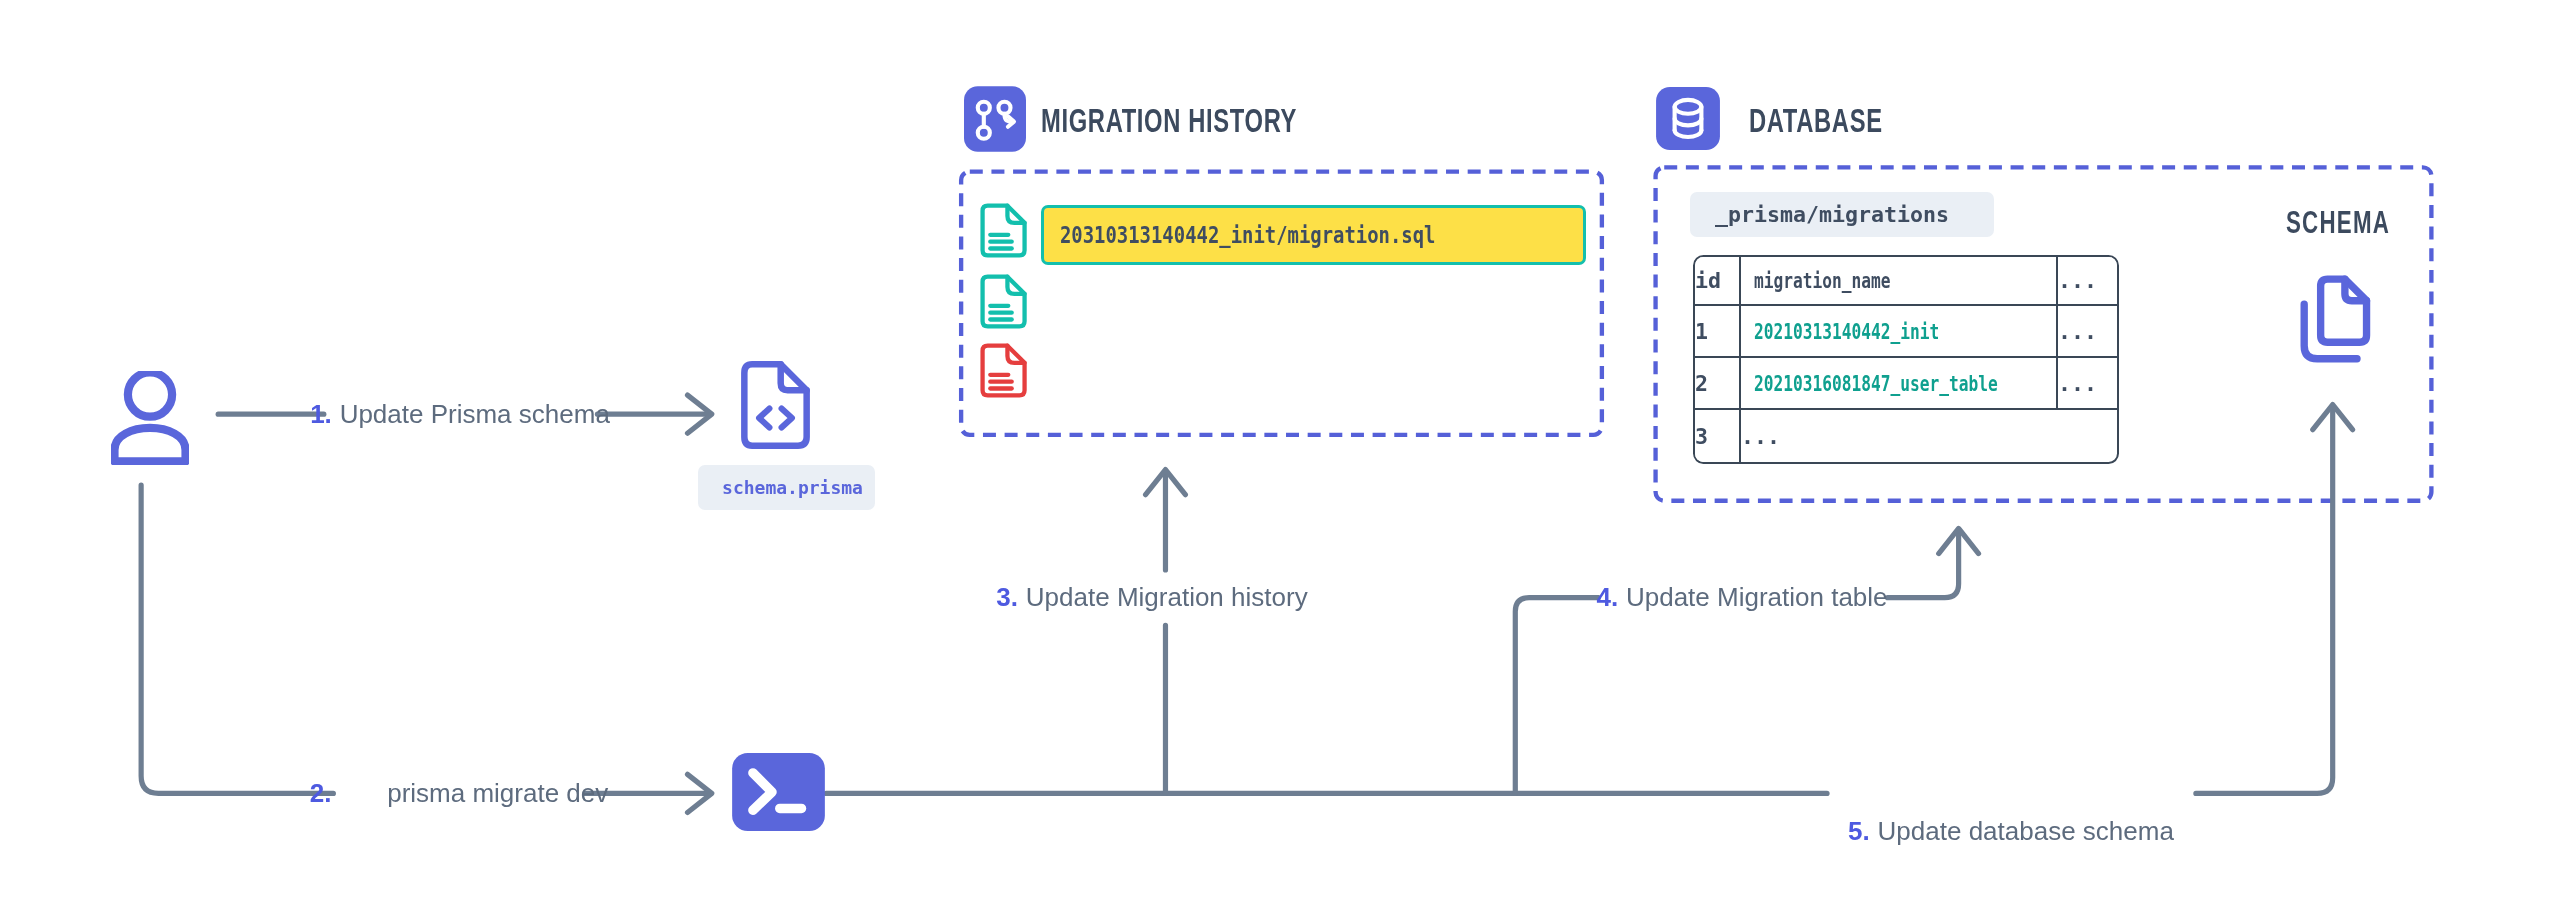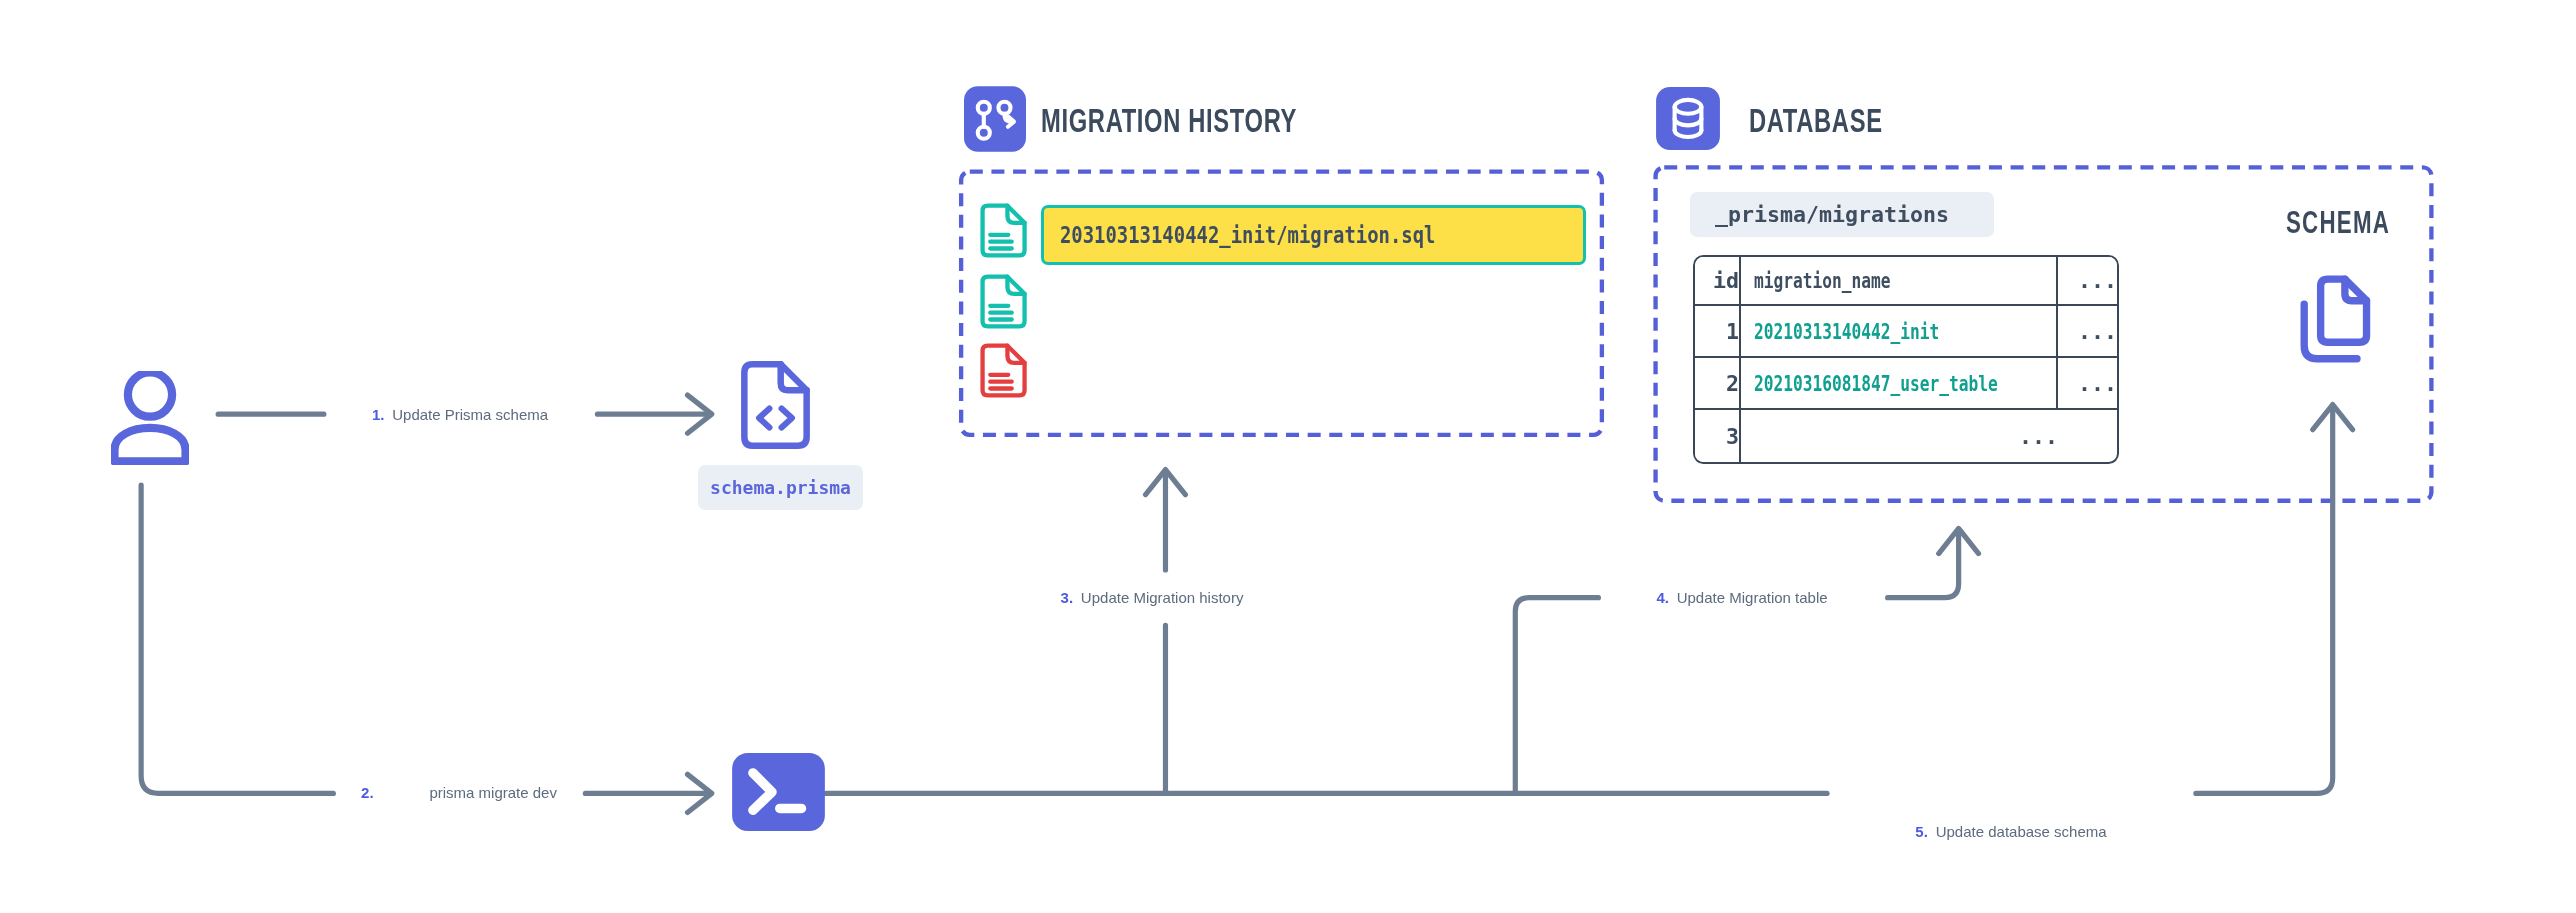--- a/index.html
+++ b/index.html
@@ -6,40 +6,40 @@
   .canvas{position:relative;width:2576px;height:914px;background:var(--bg,#fff);overflow:hidden;
           font-family:"Liberation Sans",sans-serif;}
   .abs{position:absolute;}
   svg.connectors{position:absolute;left:0;top:0;z-index:1;}
   .line{fill:none;stroke:var(--line);stroke-width:6;stroke-linecap:round;stroke-linejoin:round;}
   .dashedbox{fill:none;stroke:var(--dashed);stroke-width:5;stroke-dasharray:15 10;stroke-linecap:butt;}
   .iconbg{fill:var(--indigo);}
   .wglyph{fill:none;stroke:#fff;stroke-linecap:round;stroke-linejoin:round;}
   .outline{fill:none;stroke:currentColor;stroke-linecap:round;stroke-linejoin:round;}
   .step-label{position:absolute;z-index:3;transform:translate(-50%,-50%);white-space:nowrap;
-              font-size:15px;color:var(--label);}
+              font-size:26px;color:var(--label);}
   .step-label .num{font-weight:bold;color:var(--accent_number);margin-right:7.8px;}
   .sec-title{position:absolute;z-index:3;white-space:nowrap;font-size:33px;font-weight:bold;
              color:var(--title);transform:scaleX(0.72);transform-origin:left center;letter-spacing:0.9px;}
   .mono{font-family:"DejaVu Sans Mono","Liberation Mono",monospace;font-weight:bold;}
   .badge{position:absolute;z-index:3;background:var(--badge_bg);border-radius:7px;
-         display:flex;align-items:center;}
+         display:flex;align-items:center;padding-left:12px;}
   .filebox{position:absolute;z-index:3;background:#fde047;border:3.5px solid;border-radius:7px;
            display:flex;align-items:center;}
   .filebox .ftxt{font-size:22.5px;color:var(--code);padding-left:19px;transform:scaleX(0.84);
                  transform-origin:left center;white-space:nowrap;}
   .fileicon{position:absolute;z-index:3;}
   .dbtable{position:absolute;z-index:3;border:2.6px solid var(--table_border);border-radius:10.4px;
            overflow:hidden;background:#fff;display:grid;
            grid-template-columns:46px 317px 59px;grid-template-rows:49px 52px 52px 52px;}
   .cell{border-right:2.6px solid var(--table_border);border-bottom:2.6px solid var(--table_border);
         display:flex;align-items:center;font-size:21.6px;color:var(--code);background:#fff;}
   .cell.c-last{border-right:none;}
   .cell.r-last{border-bottom:none;}
-  .cell.center{justify-content:flex-end;}
+  .cell.center{justify-content:flex-start;}
   .cell .ntxt{padding-left:17.3px;transform:scaleX(0.75);transform-origin:left center;white-space:nowrap;}
   .schema-badge{font-size:18px;color:var(--indigo);justify-content:center;}
   .pm-badge{font-size:21.6px;color:var(--code);padding-left:25px;}
 </style>
 </head>
 <body>
 
 <div class="canvas">
 
   <svg class="connectors" width="2576" height="914" viewBox="0 0 2975 1055">

